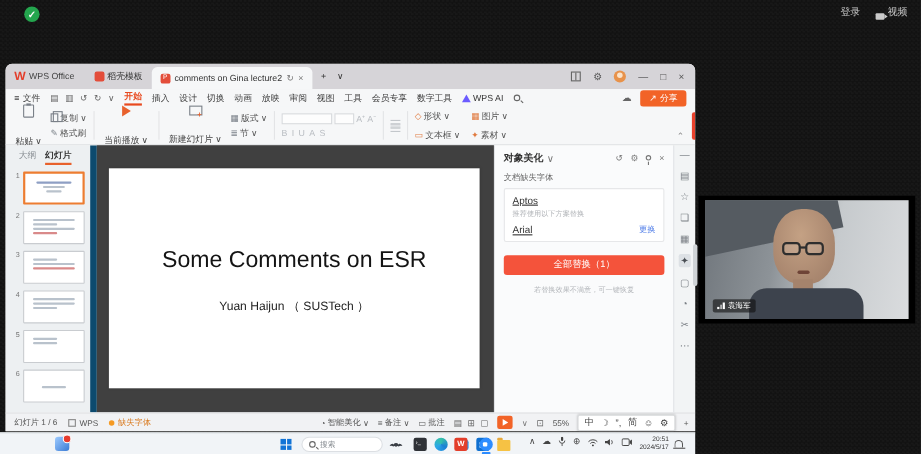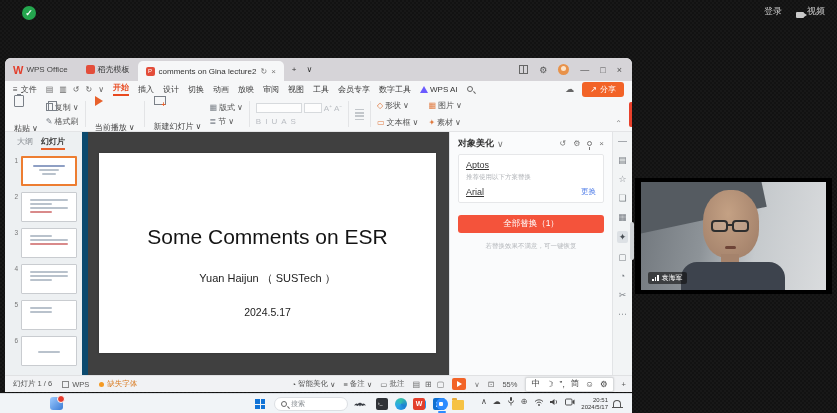--- a/index.html
+++ b/index.html
@@ -47,21 +47,21 @@
     border-bottom:7px solid #6b5bff; }
   .mag { width:6px; height:6px; border:1px solid #666; border-radius:50%; position:relative; display:inline-block; }
   .mag::after { content:''; position:absolute; left:5px; top:5px; width:3px; height:1px; background:#666; transform:rotate(45deg); }
   .menurow-right { margin-left:auto; display:flex; align-items:center; gap:8px; }
   .share-btn { background:#f26327; color:#fff; border-radius:3px; padding:2px 8px; display:flex; gap:3px; align-items:center; font-size:8px; }
 
   .ribbon { height:35px; display:flex; align-items:stretch; padding:2px 6px; gap:6px; background:#f6f7f8;
     border-bottom:1px solid #e3e4e6; position:relative; }
   .rgroup { display:flex; gap:5px; align-items:center; }
   .vsep { width:1px; background:#e3e4e6; margin:2px 0; }
-  .bigbtn { display:flex; flex-direction:column; align-items:flex-start; justify-content:center; gap:16px; padding:0 3px; color:#444; }
+  .bigbtn { display:flex; flex-direction:column; align-items:center; justify-content:center; gap:16px; padding:0 3px; color:#444; }
   .clip-ic { width:10px; height:12px; border:1px solid #7a8088; border-radius:1px; position:relative; }
   .clip-ic::before { content:''; position:absolute; left:2px; top:-2px; width:4px; height:2px; background:#7a8088; }
   .smallcol { display:flex; flex-direction:column; gap:3px; justify-content:center; color:#555; }
   .srow { display:flex; align-items:center; gap:2px; }
   .copy-ic { width:7px; height:8px; border:1px solid #7a8088; position:relative; }
   .copy-ic::after { content:''; position:absolute; left:1px; top:-3px; width:7px; height:8px; border:1px solid #7a8088; }
   .play-ic { width:0; height:0; border-left:8px solid #e8612c; border-top:5px solid transparent; border-bottom:5px solid transparent; }
   .slide-ic { width:12px; height:9px; border:1px solid #7a8088; position:relative; }
   .slide-ic::after { content:'+'; position:absolute; right:-1px; bottom:-4px; color:#e8612c; font-size:7px; font-weight:bold; }
   .dis { color:#b9bdc2; }
@@ -428,35 +428,35 @@
             </div>
           </div>
         </div>
         <div class="addslide">+</div>
       </div>
 
       <div class="canvas">
         <div class="slide">
           <div class="s-title">Some Comments on ESR</div>
           <div class="s-author">Yuan Haijun （ SUSTech ）</div>
-          <div class="s-date">2024.5.17</div>
         </div>
       </div>
 
       <div class="pane">
         <div class="pane-h">
           <span>对象美化</span>
           <span style="font-weight:normal;color:#777">∨</span>
           <span class="pane-ics">
             <span>↺</span>
             <span>⚙</span>
             <span class="pin-ic"></span>
             <span>×</span>
           </span>
         </div>
+        <div class="pane-sec">文档缺失字体</div>
         <div class="fcard">
           <div class="fname">Aptos</div>
           <div class="fhint">推荐使用以下方案替换</div>
           <div class="frow">
             <span class="fname">Arial</span>
             <span class="flink">更换</span>
           </div>
         </div>
         <div class="replace-btn">全部替换（1）</div>
         <div class="pane-note">若替换效果不满意，可一键恢复</div>

